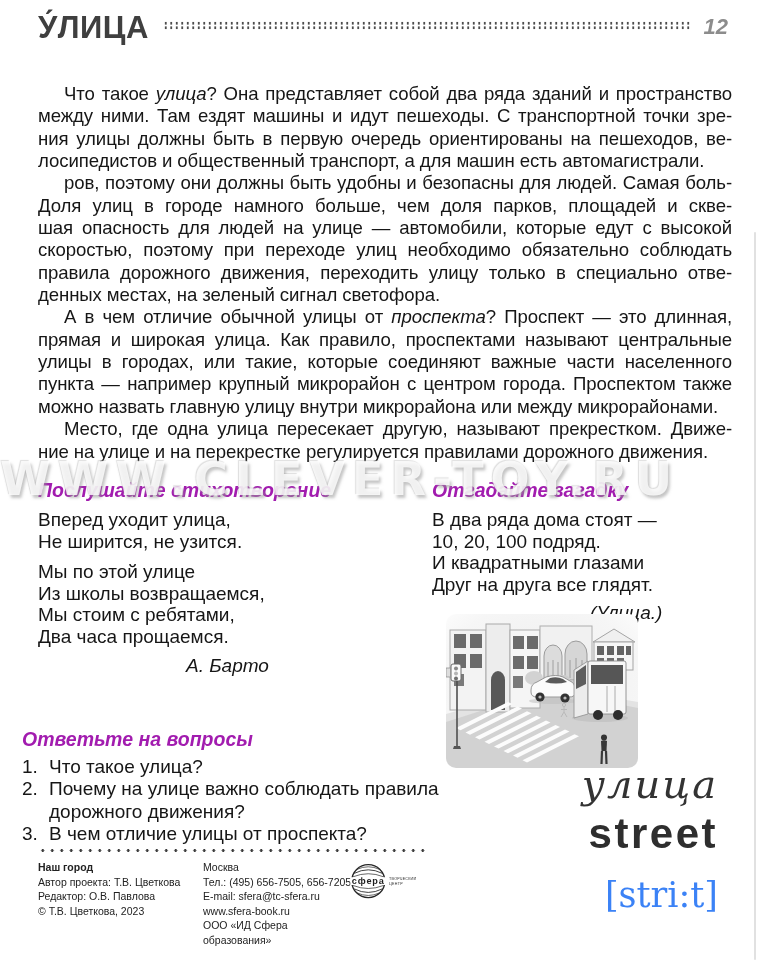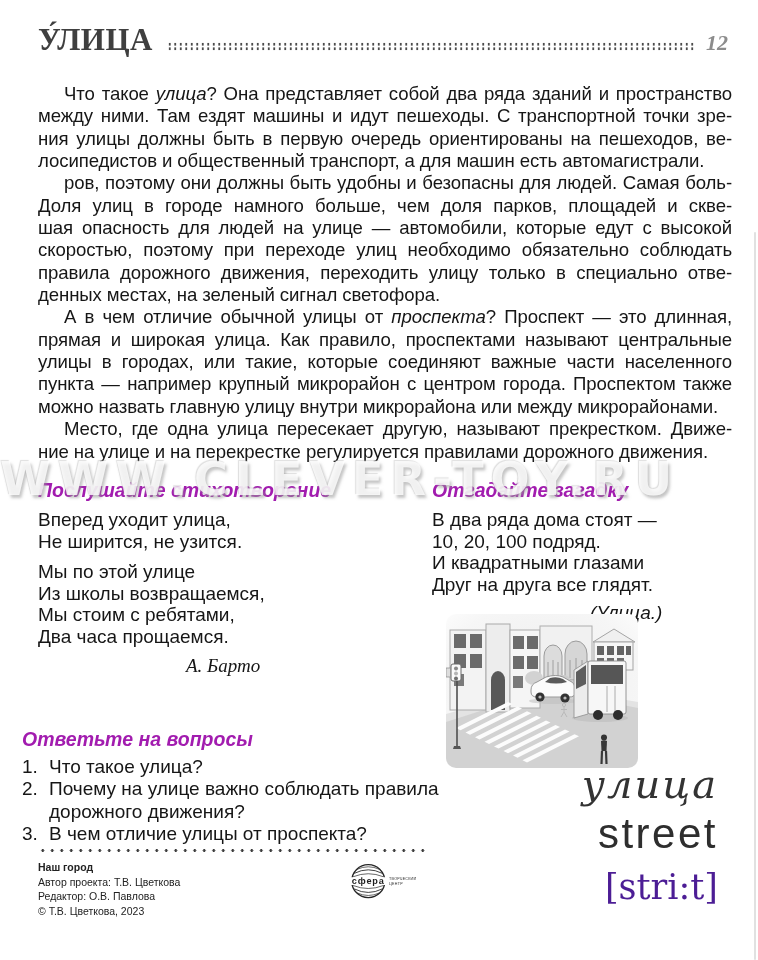--- a/index.html
+++ b/index.html
@@ -7,22 +7,22 @@
     position: relative;
     width: 758px; height: 960px;
     background: #ffffff;
     overflow: hidden;
     font-family: "Liberation Sans", sans-serif;
     color: #161616;
   }
 
   
   .header {
-    position: absolute; left: 38px; right: 30px; top: 24px;
-    display: flex; align-items: flex-end; font-family: Liberation Serif, serif;
+    position: absolute; left: 38px; right: 30px; top: 12px;
+    display: flex; align-items: center;
   }
   .title {
     margin: 0; font-size: 31px; font-weight: bold; line-height: 1;
     color: #3f3f3f; letter-spacing: 0.5px;
   }
   .leader {
     flex: 1; height: 9px; margin: 0 12px 4px 14px;
     background-image: radial-gradient(circle, #4c4c4c 1.05px, transparent 1.35px);
     background-size: 5.5px 4.5px;
   }
@@ -53,21 +53,21 @@
 
   
   .section-heading {
     margin: 0 0 7px 0; font-size: 19.5px; font-weight: bold; font-style: italic;
     color: #a21caf;
   }
   .poem { position: absolute; left: 38px; top: 479px; width: 374px; }
   .poem .stanza, .riddle .r-lines { font-size: 19px; line-height: 21.6px; }
   .poem .stanza + .stanza { margin-top: 9px; }
   .attribution {
-    font-style: italic; font-size: 19px; margin: 7px 0 0 148px; font-family: Liberation Serif, serif;
+    font-style: italic; font-size: 19px; margin: 7px 0 0 148px;
   }
   .riddle { position: absolute; left: 432px; top: 479px; width: 300px; }
   .answer { font-style: italic; font-size: 19px; margin: 7px 0 0 158px; }
 
   
   .illustration {
     position: absolute; left: 446px; top: 614px; width: 192px; height: 154px;
     margin: 0; border-radius: 10px; overflow: hidden;
     box-shadow: inset 0 0 14px 8px #ffffff;
   }
@@ -85,25 +85,25 @@
     position: absolute; right: 40px; top: 760px; width: 280px;
     text-align: right; color: #2b2b2b;
   }
   .vocab-ru {
     font-family: "DejaVu Serif", serif; font-style: italic;
     font-size: 40px; line-height: 48px; letter-spacing: 2px; color: #333;
   }
   .vocab-en {
     font-family: "Liberation Sans", sans-serif;
     font-size: 42px; line-height: 44px; letter-spacing: 2.5px;
-    margin-top: 4px; color: #2e2e2e;
+    margin-top: 4px; color: #2e2e2e; font-weight: bold;
   }
   .vocab-tr {
     font-family: "DejaVu Serif", serif;
-    font-size: 35px; line-height: 46px; margin-top: 8px; color: #4c1d95;
+    font-size: 35px; line-height: 46px; margin-top: 16px; color: #3b82f6;
   }
 
   
   .footer { position: absolute; left: 38px; top: 848px; width: 420px; }
   .footer-sep {
     width: 392px; height: 5px; margin-bottom: 7px;
     background-image: radial-gradient(circle, #3d3d3d 1.3px, transparent 1.6px);
     background-size: 9.5px 5px; background-repeat: repeat-x;
   }
   .footer-cols { position: relative; display: flex; }
@@ -328,20 +328,27 @@
   </aside>
 
   <footer class="footer">
     <div class="footer-sep"></div>
     <div class="footer-cols">
       <div class="footer-col c1 bold-first">
           <div class="line">Наш город</div>
           <div class="line">Автор проекта: Т.В. Цветкова</div>
           <div class="line">Редактор: О.В. Павлова</div>
           <div class="line final">© Т.В. Цветкова, 2023</div>
+        </div>
+      <div class="footer-col c2">
+          <div class="line">Москва</div>
+          <div class="line">Тел.: (495) 656-7505, 656-7205</div>
+          <div class="line">E-mail: sfera@tc-sfera.ru</div>
+          <div class="line">www.sfera-book.ru</div>
+          <div class="line final">ООО «ИД Сфера образования»</div>
         </div>
       <div class="footer-logo">
         <svg viewBox="0 0 92 44" xmlns="http://www.w3.org/2000/svg">
           <circle cx="21" cy="22" r="19" fill="none" stroke="#262626" stroke-width="1.5"></circle>
           <g fill="none" stroke="#262626">
             <path d="M8,8.5 Q21,2.5 34,8.5" stroke-width="0.8"></path>
             <path d="M5,13 Q21,5 37,13" stroke-width="1"></path>
             <path d="M3.5,17 Q21,10 38.5,17" stroke-width="0.8"></path>
             <path d="M3.5,27 Q21,34 38.5,27" stroke-width="0.8"></path>
             <path d="M5,31 Q21,39 37,31" stroke-width="1"></path>

